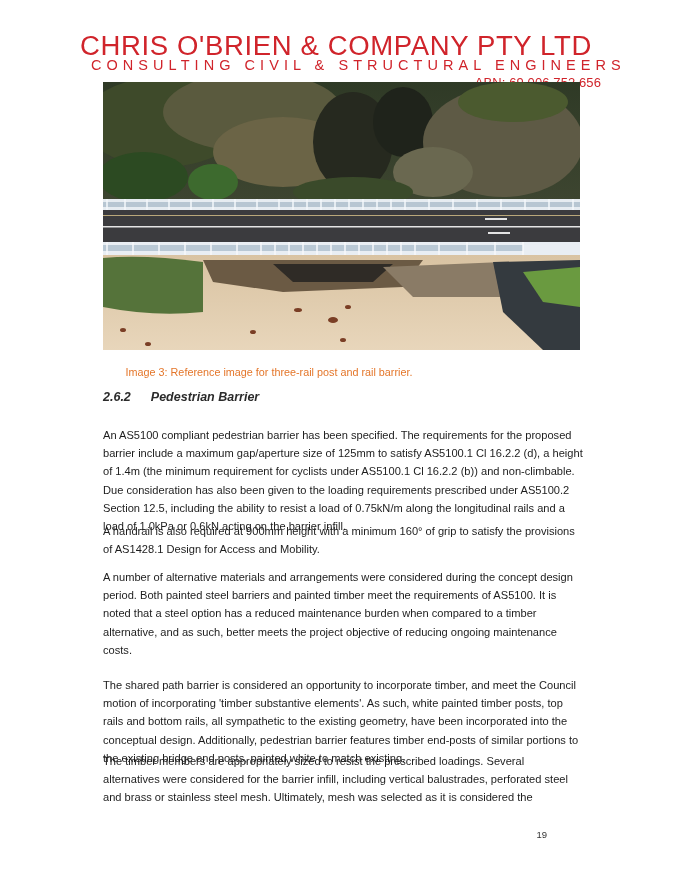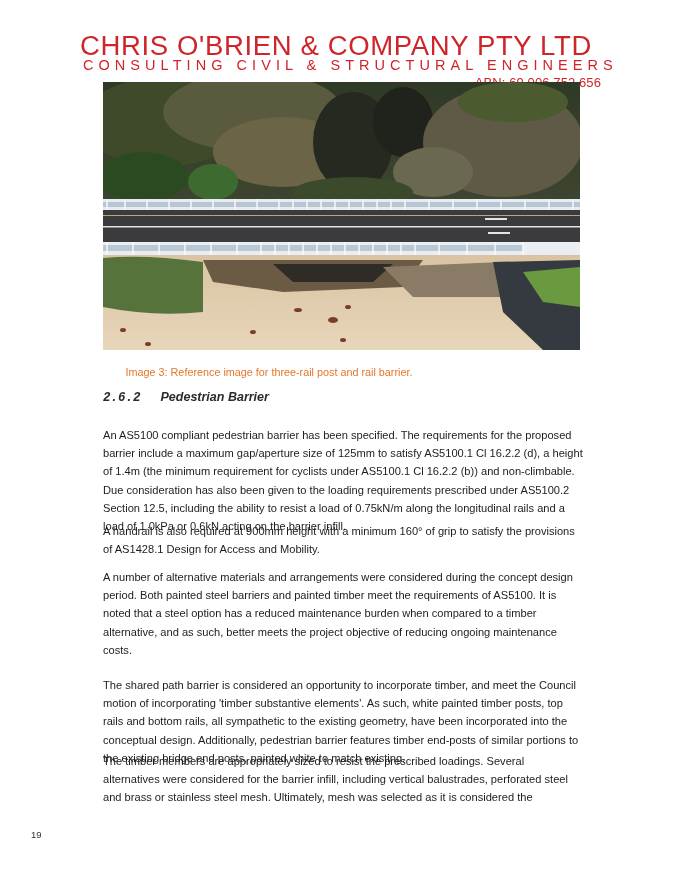--- a/index.html
+++ b/index.html
@@ -1,39 +1,39 @@
 <!DOCTYPE html>
 <html><head>
 <meta charset="utf-8">
 <style>
   html, body { margin: 0; padding: 0; background: #ffffff; }
   body { width: 675px; height: 875px; position: relative; overflow: hidden; font-family: "Liberation Sans", sans-serif; color: #1a1a1a; }
 
   .letterhead { position: absolute; left: 0; top: 0; width: 675px; height: 78px; margin-top: 16px; }
   .company-name { position: absolute; left: 80px; top: 15px; width: 520px; font-family: "Liberation Sans", sans-serif; font-size: 27px; letter-spacing: 0.6px; color: #d0242b; font-weight: normal; white-space: nowrap; line-height: 30px; transform: scaleX(1.02); transform-origin: left; }
-  .company-tagline { position: absolute; left: 83px; top: 40px; width: 520px; font-size: 14.5px; letter-spacing: 5.05px; color: #d0242b; white-space: nowrap; line-height: 18px; }
+  .company-tagline { position: absolute; left: 91px; top: 40px; width: 520px; font-size: 14.5px; letter-spacing: 5.05px; color: #d0242b; white-space: nowrap; line-height: 18px; }
   .company-abn { position: absolute; right: 74px; top: 59px; font-size: 13px; color: #d0242b; white-space: nowrap; letter-spacing: 0.1px; }
 
   .photo { position: absolute; left: 103px; top: 82px; width: 477px; height: 268px; overflow: hidden; background: #3c4230; }
   .photo svg { display: block; }
 
   .caption { position: absolute; left: 0; top: 366px; width: 538px; text-align: center; font-size: 10.8px; color: #e4762a; }
 
   .section-heading { position: absolute; left: 103px; top: 390px; font-size: 12.5px; font-weight: bold; color: #2b2b2b; white-space: nowrap; }
-  .section-heading .num { font-style: italic; font-family: Liberation Mono, monospace; }
+  .section-heading .num { font-style: italic; }
   .section-heading .title { font-style: italic; margin-left: 20px; }
 
   .body-text { position: absolute; left: 103px; width: 480px; font-size: 11.1px; line-height: 18.2px; color: #1c1c1c; }
   .body-text p { margin: 0; }
   .p1 { top: 426px; }
   .p2 { top: 522px; }
   .p3 { top: 568px; }
   .p4 { top: 676px; }
   .p5 { top: 752px; }
-  .page-number { position: absolute; left: 0; top: 829px; width: 547px; text-align: left; font-size: 9.5px; color: #333; padding-left: 31px; }
+  .page-number { position: absolute; left: 0; top: 829px; width: 547px; text-align: right; font-size: 9.5px; color: #333; }
 </style>
 </head>
 <body>
 
 <div class="letterhead">
   <div class="company-name">CHRIS O'BRIEN &amp; COMPANY PTY LTD</div>
   <div class="company-tagline">CONSULTING CIVIL &amp; STRUCTURAL ENGINEERS</div>
   <div class="company-abn">ABN: 69 006 752 656</div>
 </div>
 

